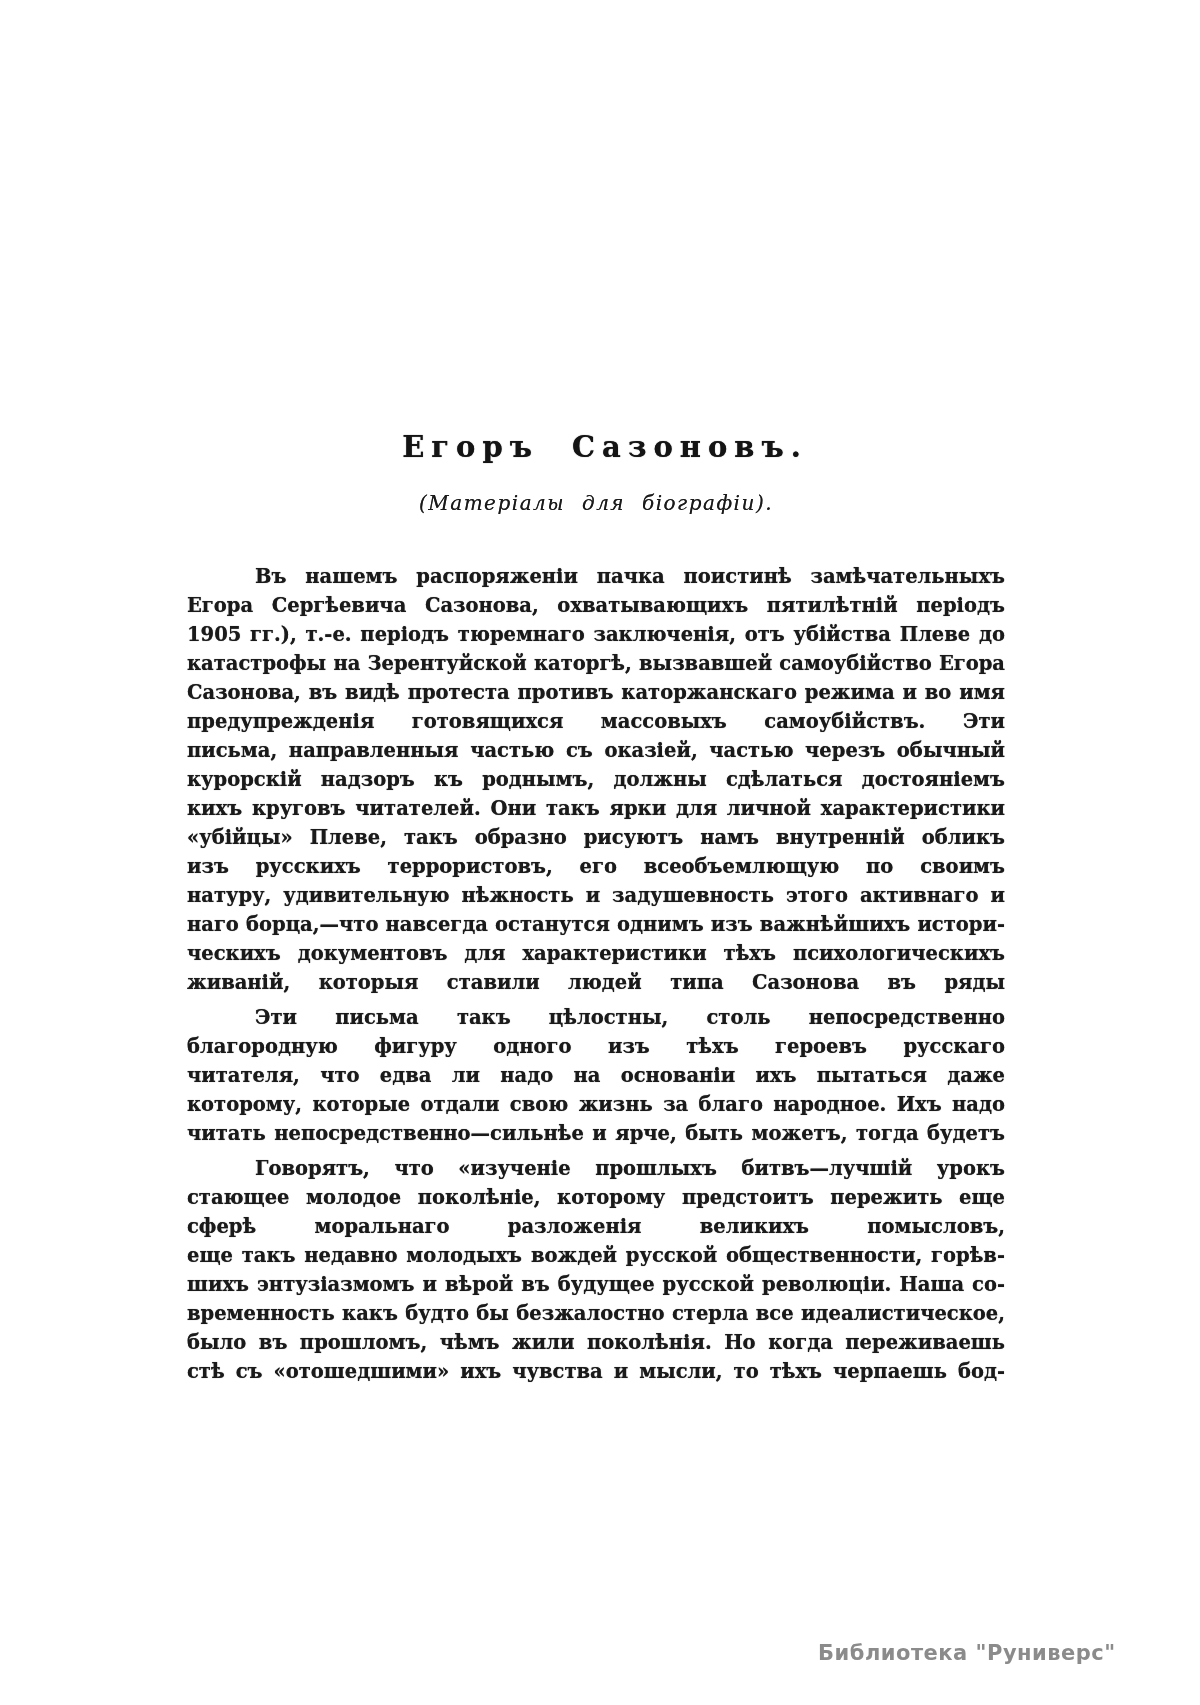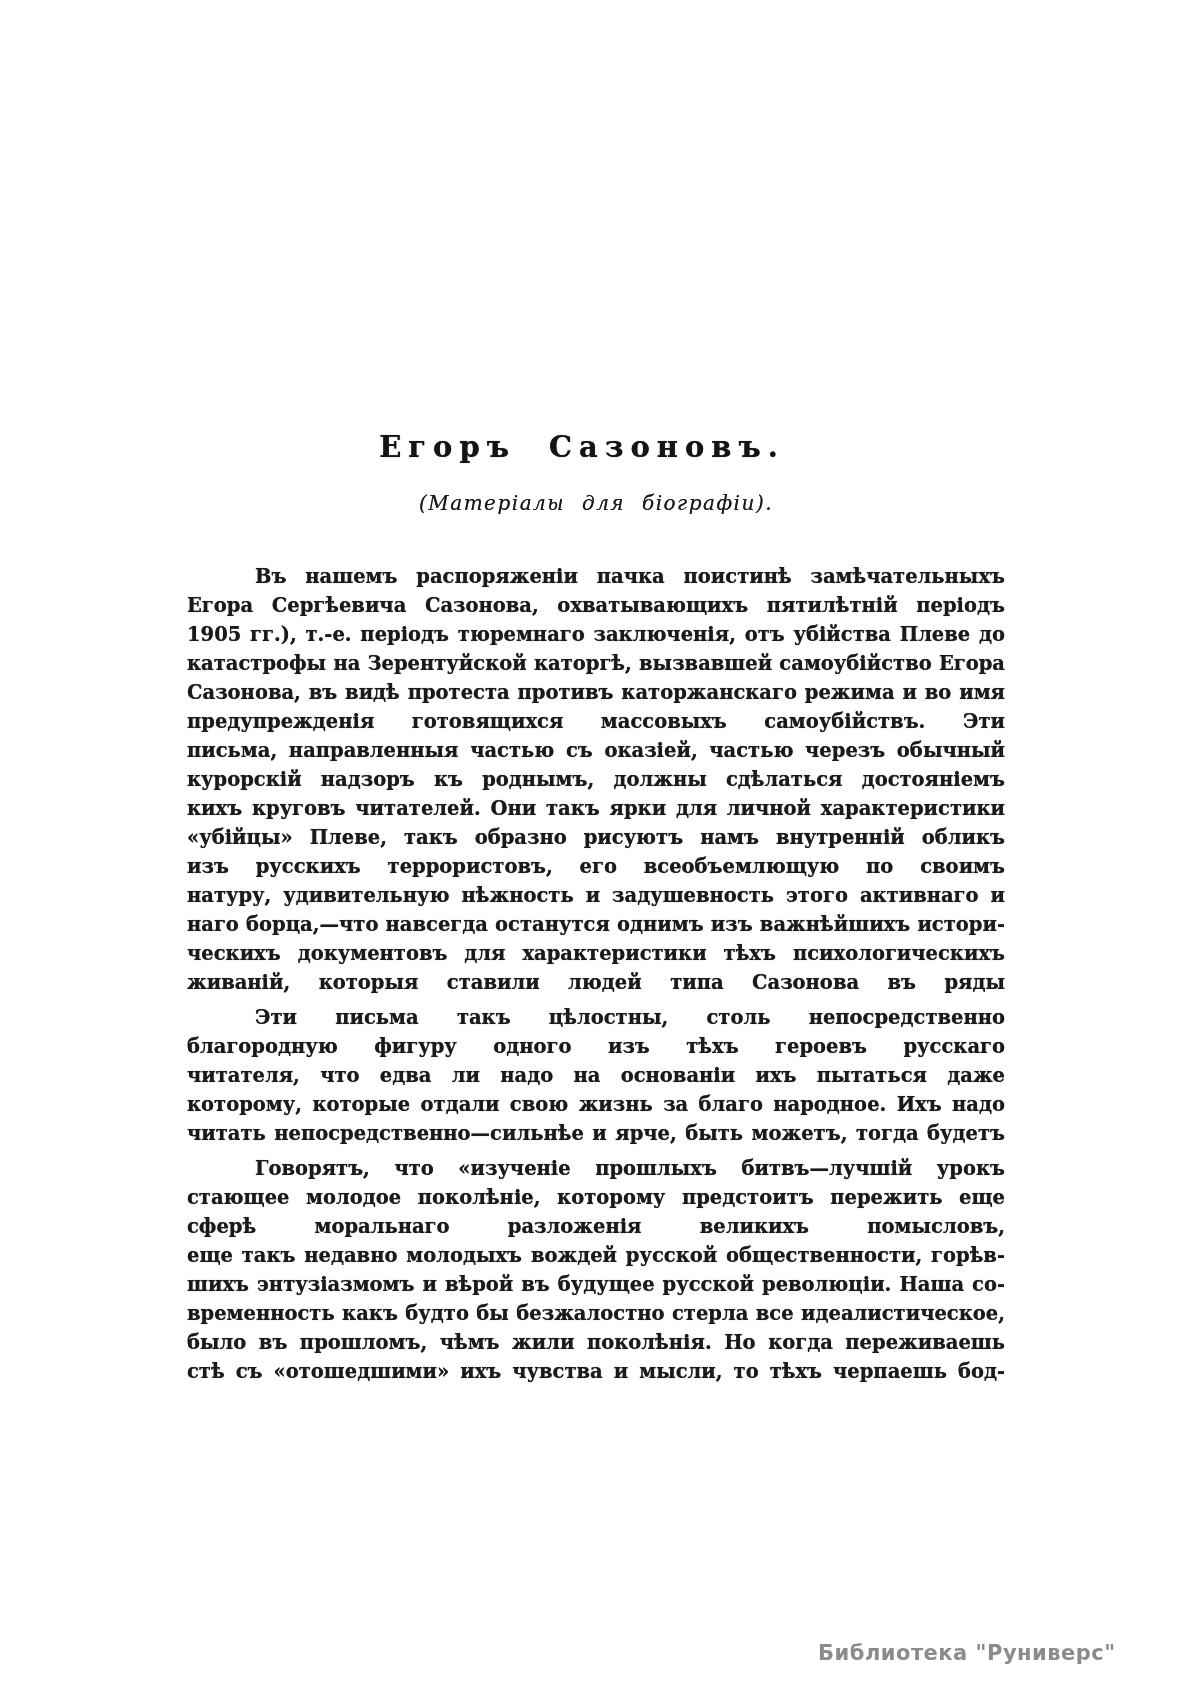--- a/index.html
+++ b/index.html
@@ -11,21 +11,21 @@
     position: relative;
     width: 1200px;
     height: 1705px;
     background: #ffffff;
     overflow: hidden;
     font-family: "DejaVu Serif", serif;
   }
   .scan-title {
     position: absolute;
     top: 430px;
-    left: 167px;
+    left: 190px;
     width: 830px;
     text-align: center;
     font-size: 29px;
     font-weight: 700;
     letter-spacing: 7px;
     word-spacing: 16px;
     color: #141414;
     text-shadow: 0 0 0.8px rgba(10,10,10,0.85);
     white-space: nowrap;
   }

